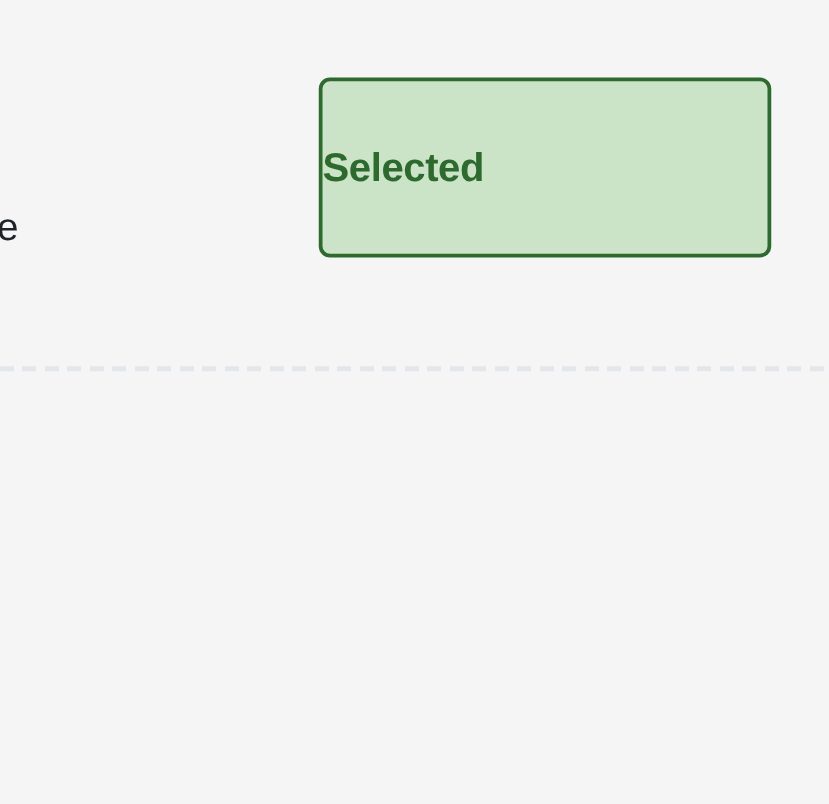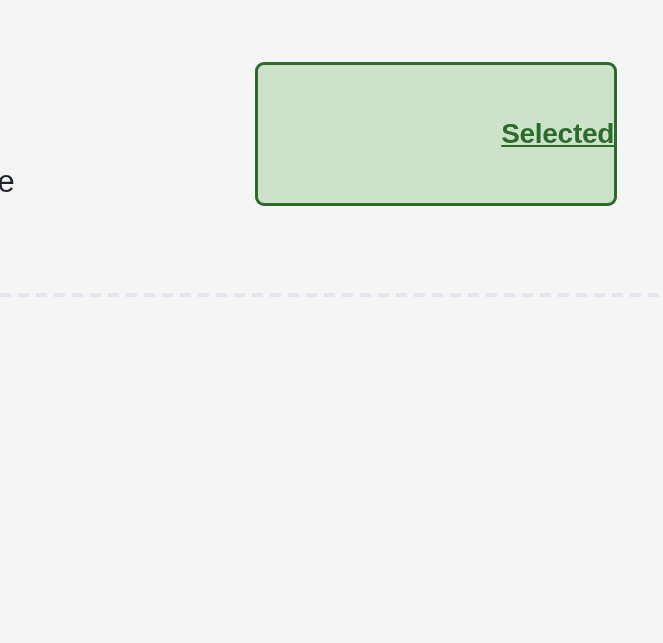--- a/index.html
+++ b/index.html
@@ -43,27 +43,26 @@
     white-space: nowrap;
   }
   .desc-top    { top: 155px; }
   .desc .line { display: block; }
 
   
   .btn {
     position: absolute;
     display: flex;
     align-items: center;
-    justify-content: flex-end;
+    justify-content: flex-start;
     box-sizing: border-box;
     cursor: pointer;
     user-select: none;
-    font-size: 28px;
+    font-size: 32px;
     letter-spacing: -0.3px;
-    text-decoration: underline;
   }
 
   .btn-selected {
     left: 255px;
     top: 62px;
     width: 362px;
     height: 144px;
     background: #cbe3c6;
     border: 3px solid #2d6a2d;
     border-radius: 9px;

